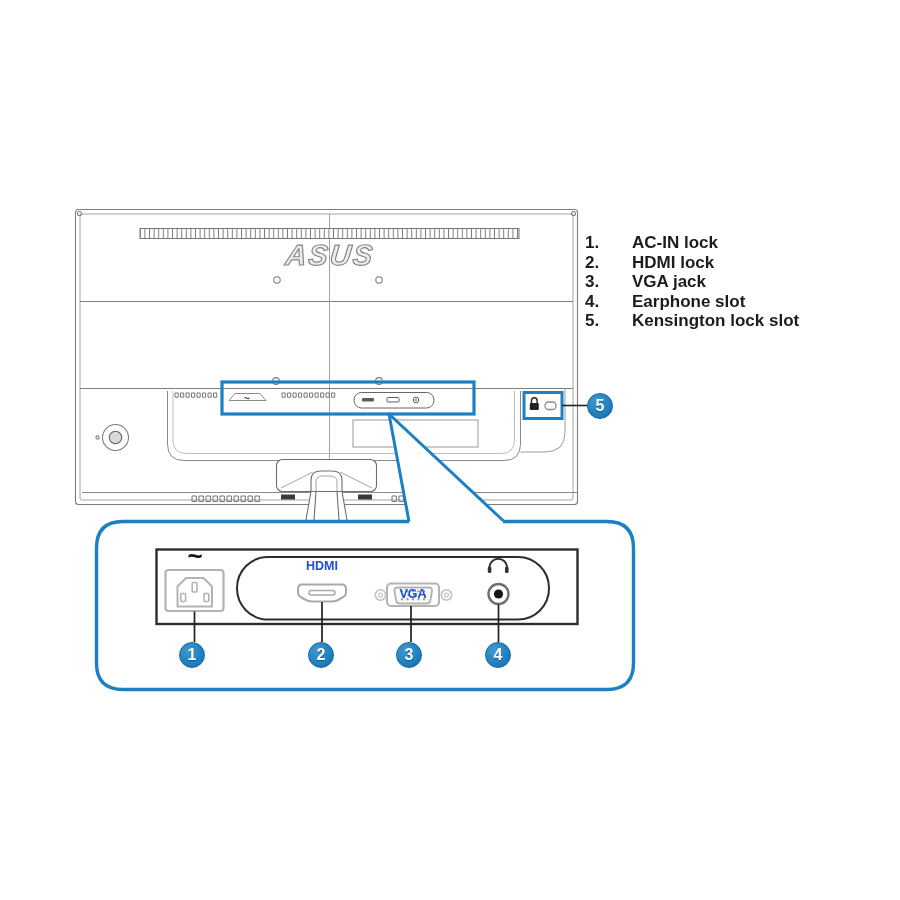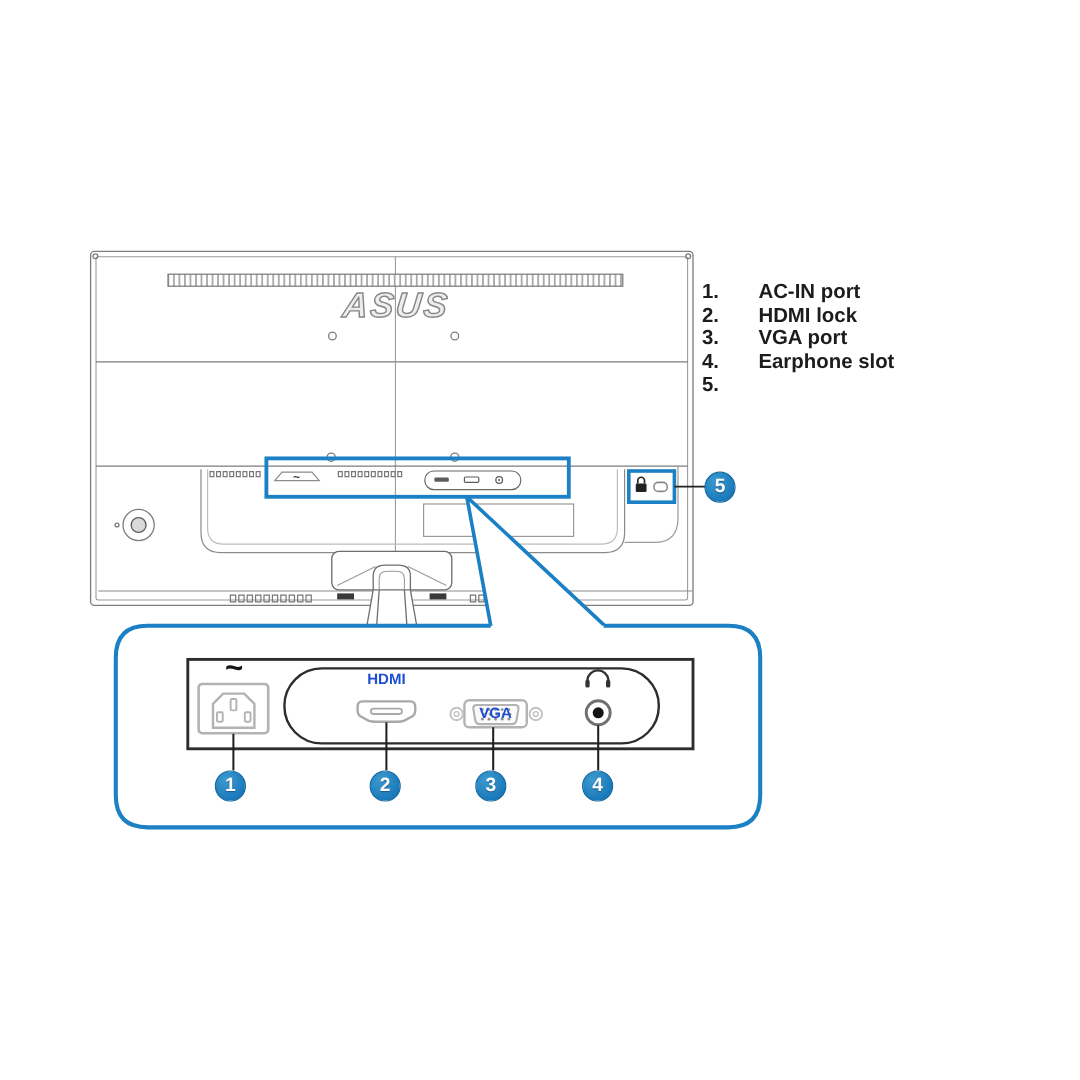--- a/index.html
+++ b/index.html
@@ -203,36 +203,37 @@
     </g>
   </svg>
 
   <div id="brand" class="txt">ASUS</div>
 
   <div id="pwr-mini" class="txt">~</div>
 
   <div id="legend">
     <div class="ln">
       <span class="n">1.</span>
-      <span>AC-IN port</span>
+      <span>AC-IN lock</span>
     </div>
     <div class="ln">
       <span class="n">2.</span>
       <span>HDMI lock</span>
     </div>
     <div class="ln">
       <span class="n">3.</span>
-      <span>VGA port</span>
+      <span>VGA jack</span>
     </div>
     <div class="ln">
       <span class="n">4.</span>
       <span>Earphone slot</span>
     </div>
     <div class="ln">
       <span class="n">5.</span>
+      <span>Kensington lock slot</span>
     </div>
   </div>
 
   <div id="pwr-big" class="txt">~</div>
   <div id="lbl-hdmi" class="txt portlabel">HDMI</div>
   <div id="lbl-vga" class="txt portlabel">VGA</div>
 
   <div id="m1" class="marker">1</div>
   <div id="m2" class="marker">2</div>
   <div id="m3" class="marker">3</div>

